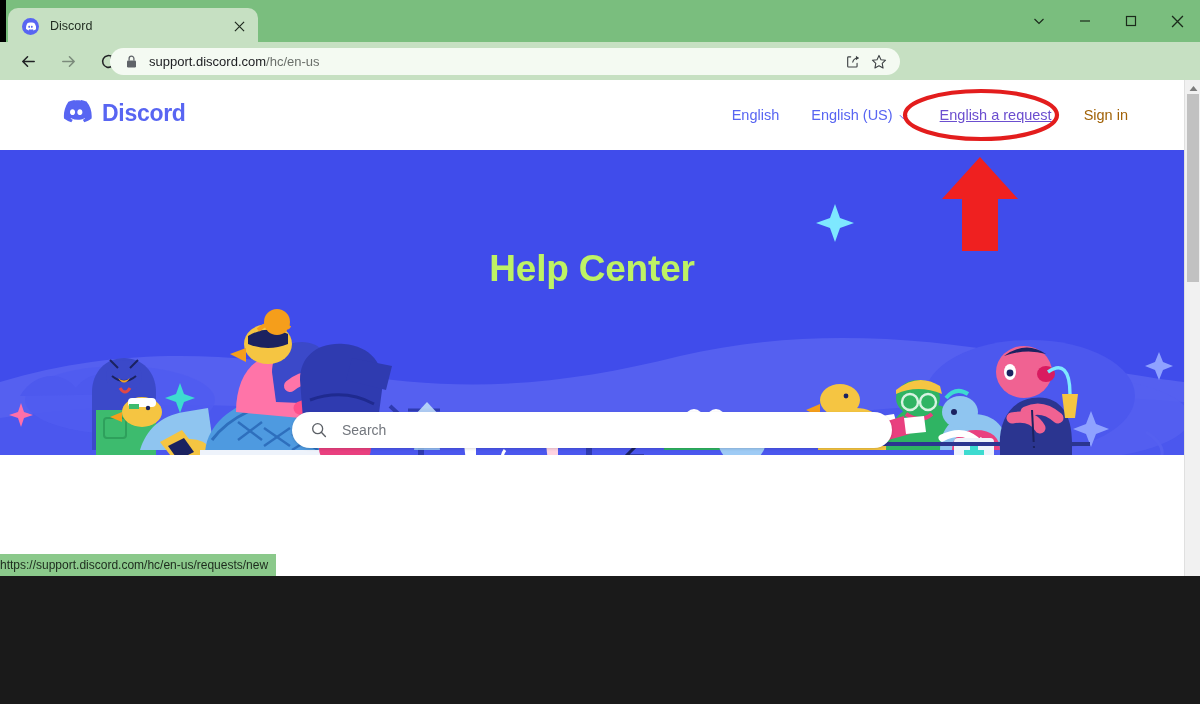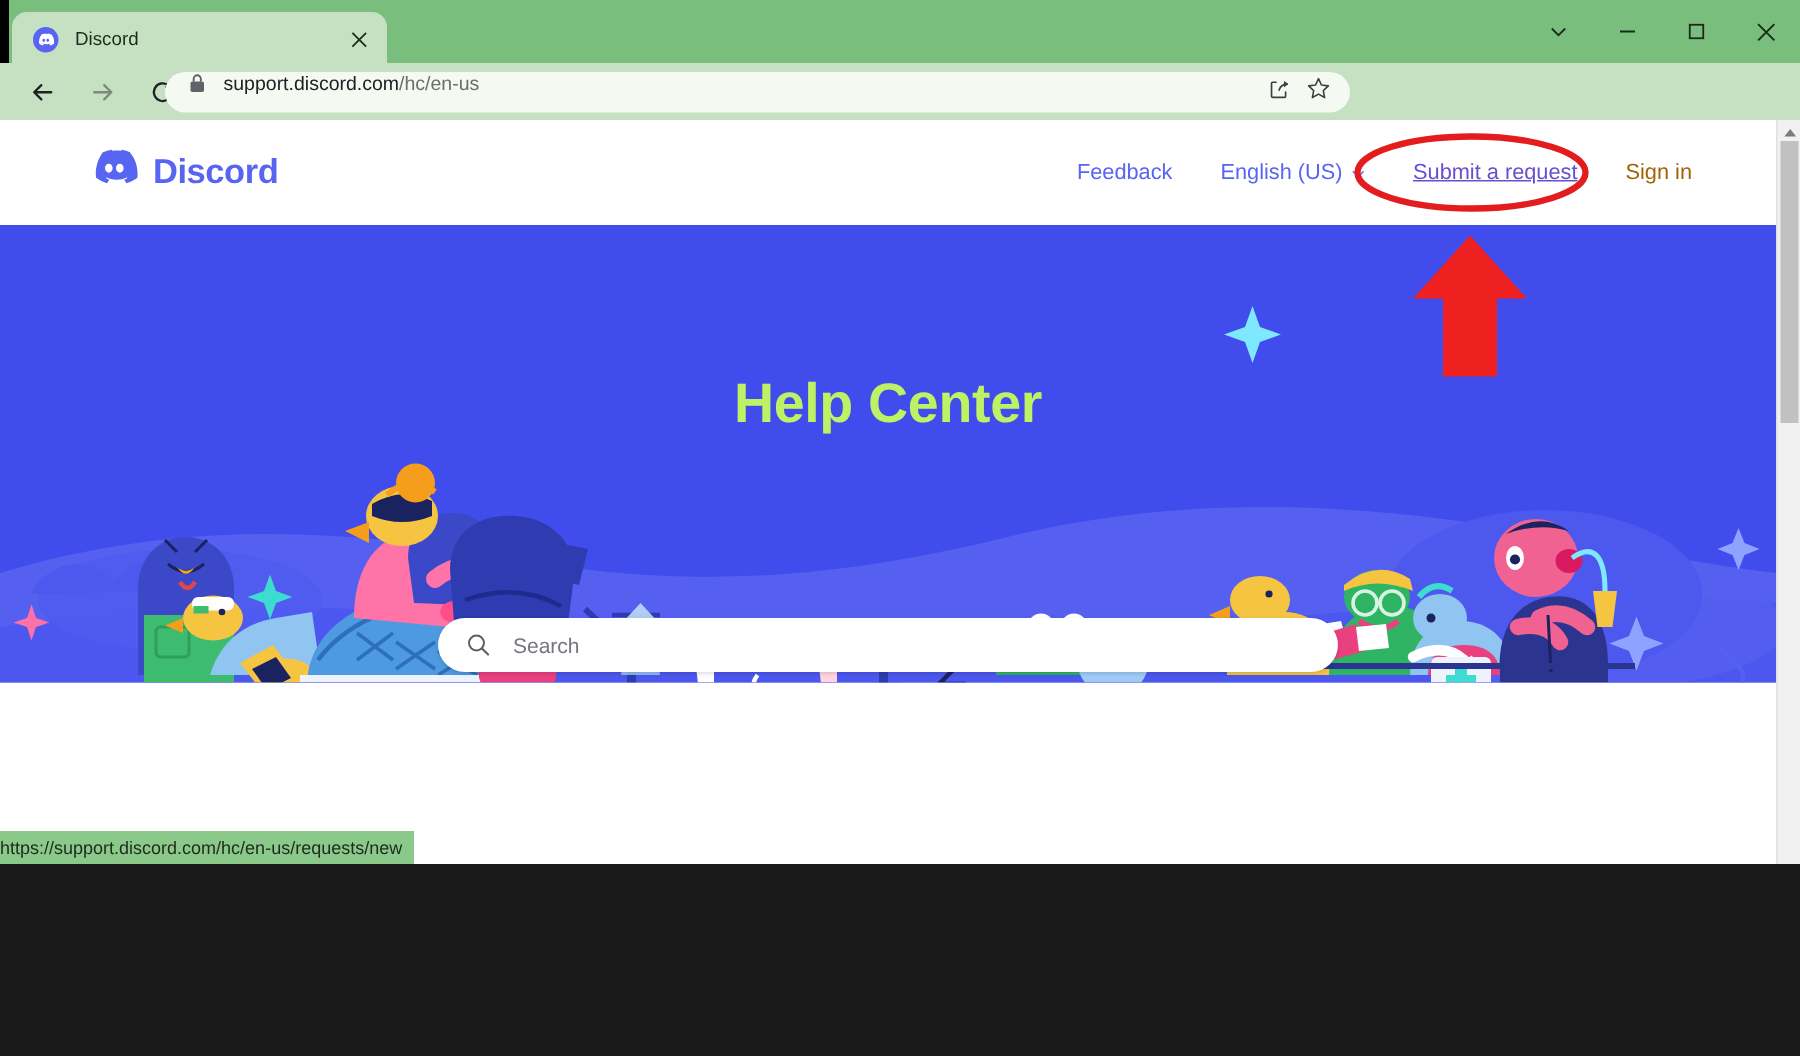--- a/index.html
+++ b/index.html
@@ -76,21 +76,21 @@
     display: flex; align-items: center; justify-content: center;
     border-radius: 50%;
   }
   .nav-btn:first-child { margin-left: 12px; }
   .nav-btn svg { display:block; }
   .omnibox {
     position: absolute; left: 110px; top: 48px;
     width: 790px; height: 27px;
     background: #f4faf2;
     border-radius: 14px;
-    display: flex; align-items: flex-start;
+    display: flex; align-items: center;
     padding: 0 10px 0 14px;
     box-sizing: border-box;
   }
   .omni-lock { width:14px;height:14px; flex:0 0 auto; display:flex;align-items:center;justify-content:center;}
   .omni-url {
     font-size: 13px; color: #202124; margin-left: 11px;
     white-space: nowrap; overflow: hidden;
     flex: 1 1 auto;
   }
   .omni-url .dim { color: #6a6f6a; }
@@ -317,30 +317,30 @@
       <div class="brand">
         <span>
           <svg width="32" height="25" viewBox="0 0 24 18">
               <path fill="#5865f2" d="M20.3 1.6A18 18 0 0 0 15.8.3l-.2.5c-1.5-.2-3-.2-4.5 0L10.8.3A18 18 0 0 0 6.3 1.6C3.4 5.9 2.6 10.1 3 14.2A18 18 0 0 0 8.5 17l1.1-1.8c-.6-.2-1.2-.5-1.7-.8l.4-.3c3.3 1.5 6.9 1.5 10.1 0l.4.3c-.5.3-1.1.6-1.7.8l1.1 1.8c2-.6 3.8-1.5 5.5-2.8.4-4.8-.7-9-3.7-12.6ZM9.4 11.7c-1 0-1.9-1-1.9-2.2 0-1.2.8-2.2 1.9-2.2s1.9 1 1.9 2.2c0 1.2-.8 2.2-1.9 2.2Zm5.5 0c-1 0-1.9-1-1.9-2.2 0-1.2.8-2.2 1.9-2.2s1.9 1 1.9 2.2c0 1.2-.8 2.2-1.9 2.2Z"></path>
             </svg>
         </span>
         <span class="brand-name">Discord</span>
       </div>
 
       <div class="header-nav">
-        <span class="hnav-item">Feedback</span>
+        <span class="hnav-item">English</span>
         <span class="hnav-item hnav-lang">
           <span>English (US)</span>
           <span>
             <svg width="9" height="6" viewBox="0 0 10 6">
                 <path d="M1 1 L5 5 L9 1" stroke="#5865f2" stroke-width="1.1" fill="none"></path>
               </svg>
           </span>
         </span>
-        <span class="hnav-item underlined">Submit a request</span>
+        <span class="hnav-item underlined">English a request</span>
         <span class="hnav-item dark">Sign in</span>
       </div>
     </div>
 
     <div class="hero">
       <svg class="illo" width="1184" height="305" viewBox="0 0 1184 305">
         <defs>
           <clipPath id="heroclip">
               <rect x="0" y="0" width="1184" height="305"></rect>
             </clipPath>

